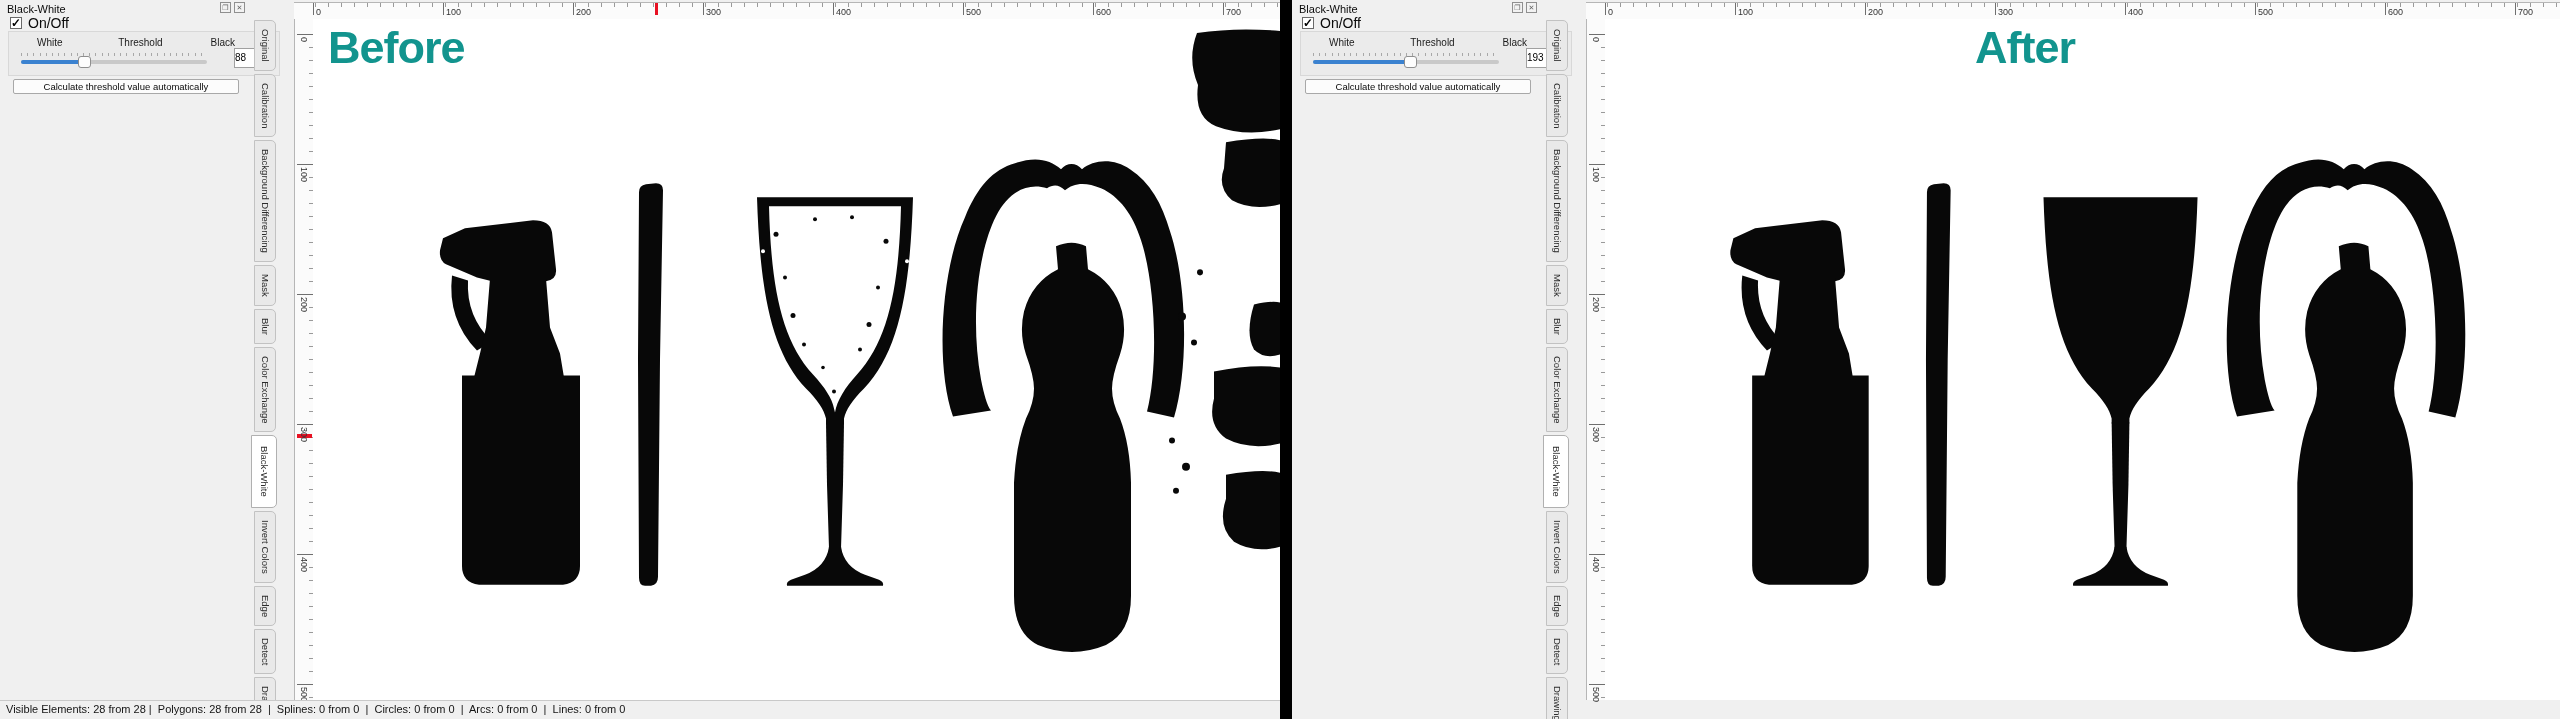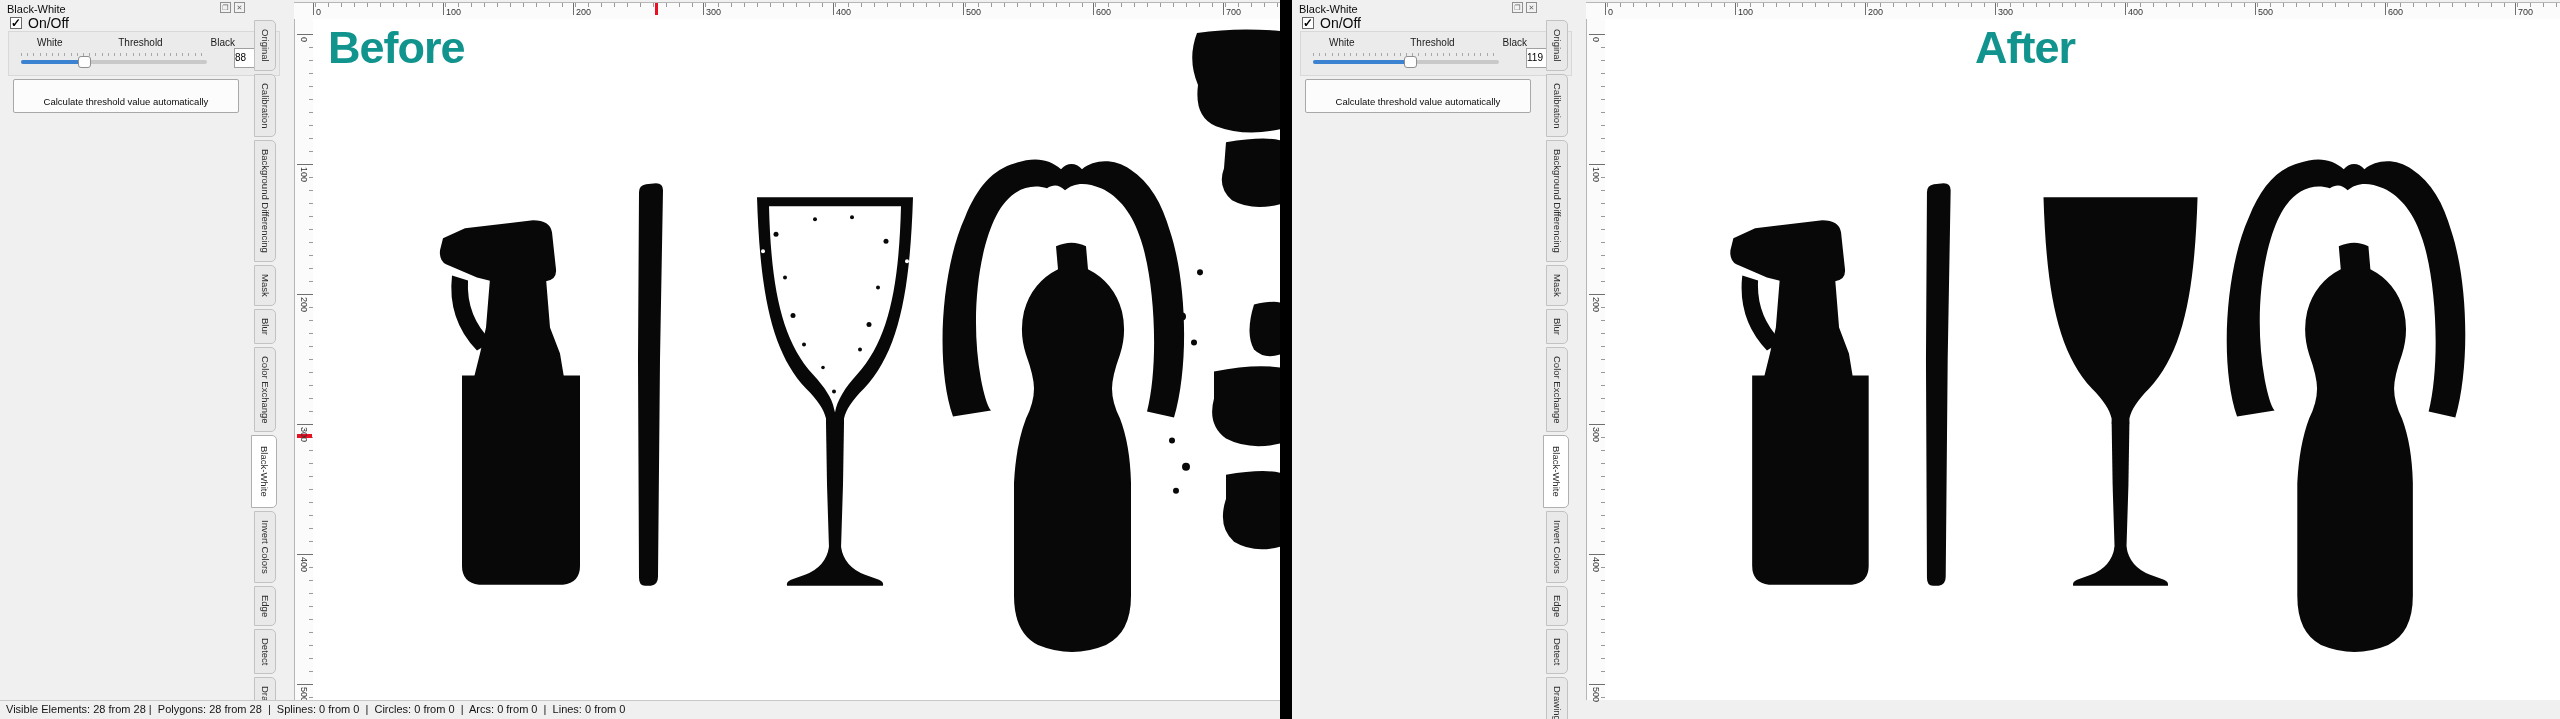--- a/index.html
+++ b/index.html
@@ -36,21 +36,21 @@
   .slider-handle { position:absolute; top:-4px; width:13px; height:12px; background:#fdfdfd;
     border:1px solid #8f8f8f; border-radius:3px; transform:translateX(-7px); }
   .spinbox { position:absolute; right:5px; top:16px; width:40px; height:20px;
     background:#fff; border:1px solid #a0a0a0; display:flex; }
   .spin-value { flex:1; font-size:10px; color:#000; line-height:18px; }
   .spin-arrows { width:12px; border-left:1px solid #cfcfcf; display:flex; flex-direction:column;
     background:#f4f4f4; }
   .spin-arrows span { flex:1; font-size:5px; line-height:8px; text-align:center; color:#444; }
   .calc-btn { position:absolute; left:13px; top:79px; width:226px; height:15px;
     background:#fcfcfc; border:1px solid #a8a8a8; border-radius:2px; font-size:9.5px;
-    color:#0a0a0a; text-align:center; line-height:12px; font-family:inherit; padding:16px; }
+    color:#0a0a0a; text-align:center; line-height:12px; font-family:inherit; padding:0; }
 
   
   .tabstrip { position:absolute; left:246px; top:0; bottom:19px; width:48px;
     padding-top:20px; display:flex; flex-direction:column; align-items:flex-start; gap:3px; }
   .tab { writing-mode:vertical-rl; font-size:9.5px; color:#2c2c2c; background:#e9e9e9;
     border:1px solid #c2c2c2; border-radius:0 5px 5px 0; padding:8px 5px; line-height:1;
     margin-left:8px; white-space:nowrap; }
   .tab.active { background:#fff; border-color:#b0b0b0; margin-left:5px; padding:10px 7px; }
 
   
@@ -291,21 +291,21 @@
         <span class="lbl-white">White</span>
         <span class="lbl-threshold">Threshold</span>
         <span class="lbl-black">Black</span>
       </div>
       <div class="ticks"></div>
       <div class="slider-track">
         <div class="slider-fill" style="width: 52.9%;"></div>
         <div class="slider-handle" style="left: 52.9%;"></div>
       </div>
       <div class="spinbox">
-        <div class="spin-value">119</div>
+        <div class="spin-value">193</div>
         <div class="spin-arrows">
           <span>▲</span>
           <span>▼</span>
         </div>
       </div>
     </div>
     <button class="calc-btn">Calculate threshold value automatically</button>
   </div>
 
   <div class="tabstrip">

